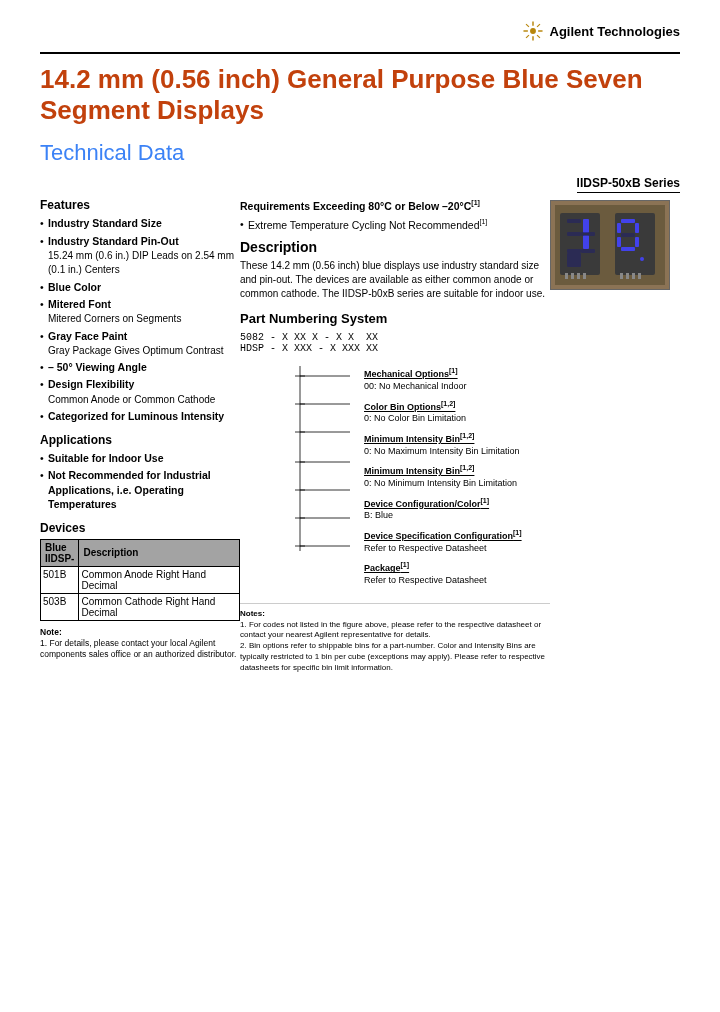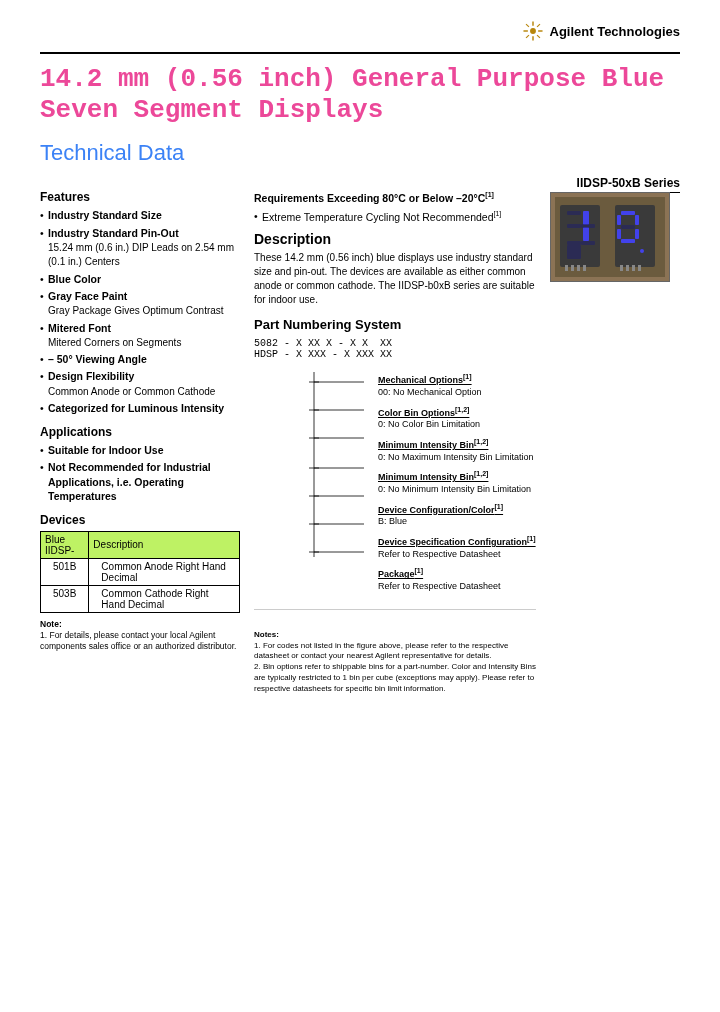--- a/index.html
+++ b/index.html
@@ -45,51 +45,51 @@
     
     .title-section {
       border-top: 2px solid #000;
       padding-top: 10px;
       margin-bottom: 8px;
     }
     .main-title {
       font-size: 26px;
       font-weight: bold;
       line-height: 1.2;
-      color: #ec4899;
-      font-family: Liberation Mono, monospace;
+      color: #c2410c;
     }
 
     .tech-data-title {
       font-size: 22px;
       font-weight: normal;
       margin-top: 14px;
       margin-bottom: 10px;
       color: #3b82f6;
     }
 
     
     .series-label-area {
       display: flex;
       justify-content: flex-end;
+      margin-bottom: 8px;
     }
     .series-label-box {
       text-align: right;
     }
     .series-label {
       font-size: 12px;
       font-weight: bold;
       border-bottom: 1px solid #000;
       padding-bottom: 2px;
     }
 
     
     .main-content {
       display: flex;
-      gap: 14px;
+      gap: 0;
     }
 
     
     .left-col {
       width: 200px;
       flex-shrink: 0;
     }
 
     .section-heading {
       font-size: 12px;
@@ -128,28 +128,28 @@
     
     .devices-table {
       border-collapse: collapse;
       margin-top: 4px;
       width: 100%;
       font-size: 10px;
     }
     .devices-table th {
       border: 1px solid #000;
       padding: 2px 4px;
-      font-weight: normal;
+      font-weight: bold;
       text-align: left;
-      background: #bef264;
+      background: #a3a3a3;
       font-size: 10px;
     }
     .devices-table td {
       border: 1px solid #000;
-      padding: 2px 12px;
+      padding: 2px 2px;
       vertical-align: top;
       font-size: 10px;
     }
 
     .note-small {
       font-size: 8.5px;
       margin-top: 6px;
       line-height: 1.3;
     }
 
@@ -221,21 +221,21 @@
       overflow: hidden;
       margin-top: 2px;
     }
 
     
     .bottom-notes {
       margin-top: 10px;
       font-size: 8px;
       line-height: 1.35;
       border-top: 1px solid #ccc;
-      padding-top: 20px;
+      padding-top: 5px;
     }
 
     
     .part-section {
       margin-top: 10px;
     }
 
     .pn-code-lines {
       font-family: "Courier New", monospace;
       font-size: 10px;
@@ -313,22 +313,22 @@
 
   <div class="main-content">
 
     <div class="left-col">
 
       <div class="section-heading">Features</div>
       <ul class="feature-list">
         <li><b>Industry Standard Size</b></li>
         <li><b>Industry Standard Pin-Out</b><br><span>15.24 mm (0.6 in.) DIP Leads on 2.54 mm (0.1 in.) Centers</span></li>
         <li><b>Blue Color</b></li>
+        <li><b>Mitered Font</b><br><span>Mitered Corners on Segments</span></li>
         <li><b>Gray Face Paint</b><br><span>Gray Package Gives Optimum Contrast</span></li>
-        <li><b>Mitered Font</b><br><span>Mitered Corners on Segments</span></li>
         <li><b>– 50° Viewing Angle</b></li>
         <li><b>Design Flexibility</b><br><span>Common Anode or Common Cathode</span></li>
         <li><b>Categorized for Luminous Intensity</b></li>
       </ul>
 
       <div class="section-heading">Applications</div>
       <ul class="feature-list">
         <li><b>Suitable for Indoor Use</b></li>
         <li><b>Not Recommended for Industrial Applications, i.e. Operating Temperatures</b></li>
       </ul>
@@ -403,21 +403,21 @@
             <line x1="55" y1="66" x2="65" y2="66" stroke="#000" stroke-width="0.8"></line>
             <line x1="55" y1="96" x2="65" y2="96" stroke="#000" stroke-width="0.8"></line>
             <line x1="55" y1="124" x2="65" y2="124" stroke="#000" stroke-width="0.8"></line>
             <line x1="55" y1="152" x2="65" y2="152" stroke="#000" stroke-width="0.8"></line>
             <line x1="55" y1="180" x2="65" y2="180" stroke="#000" stroke-width="0.8"></line>
           </svg>
 
           <div class="pn-annotations-col">
             <div class="pn-ann-item">
               <b>Mechanical Options<sup>[1]</sup></b><br>
-              <span class="ann-sub">00: No Mechanical Option</span>
+              <span class="ann-sub">00: No Mechanical Indoor</span>
             </div>
             <div class="pn-ann-item">
               <b>Color Bin Options<sup>[1,2]</sup></b><br>
               <span class="ann-sub">0: No Color Bin Limitation</span>
             </div>
             <div class="pn-ann-item">
               <b>Minimum Intensity Bin<sup>[1,2]</sup></b><br>
               <span class="ann-sub">0: No Maximum Intensity Bin Limitation</span>
             </div>
             <div class="pn-ann-item">

